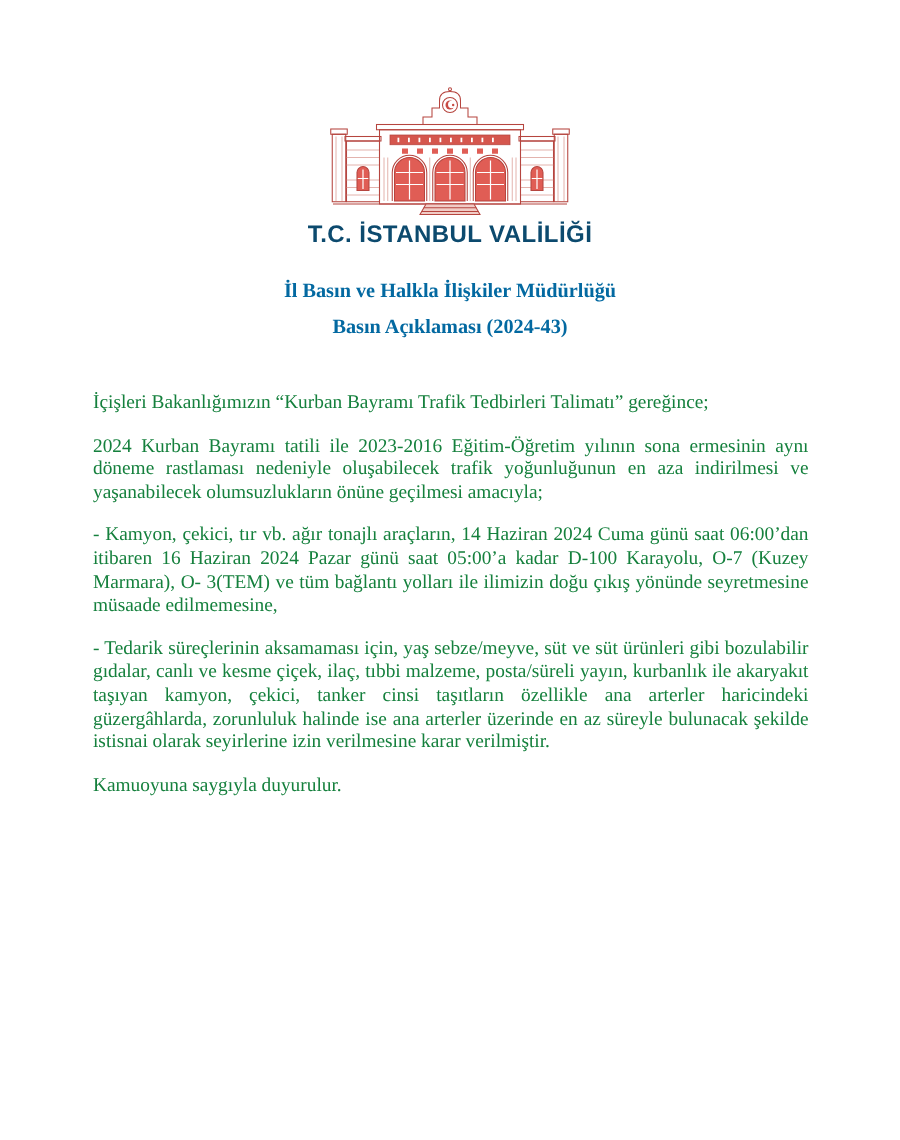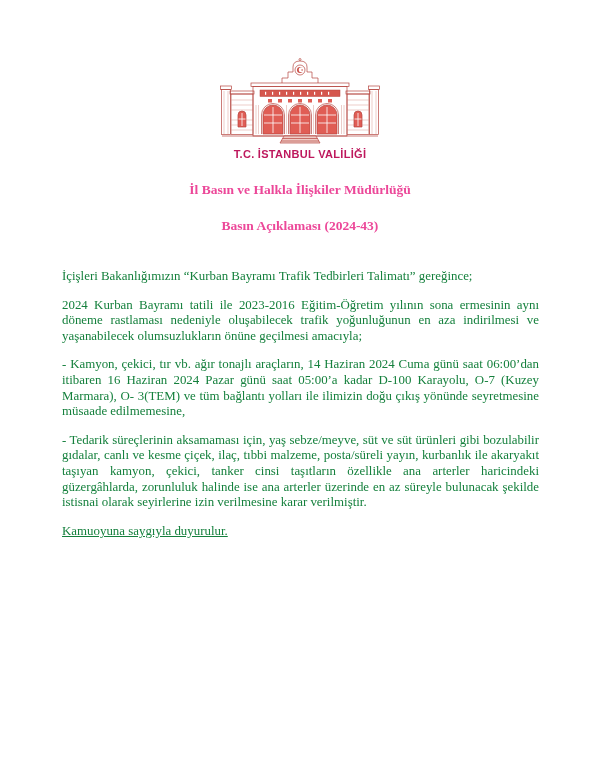--- a/index.html
+++ b/index.html
@@ -12,46 +12,46 @@
   }
   .page { width: 600px; height: 760px; position: relative; }
 
   .masthead { text-align: center; padding-top: 57px; }
   .logo { display: inline-block; }
   .logo svg { display: block; margin: 0 auto; }
   .logo-caption {
     margin-top: 3px;
     font-family: "Liberation Sans", sans-serif;
     font-weight: 700;
-    font-size: 11px;
+    font-size: 16px;
     letter-spacing: 0.3px;
-    color: #be185d;
+    color: #0c4a6e;
     white-space: nowrap;
   }
 
   .head-line {
     font-family: "Liberation Serif", serif;
     font-weight: 700;
-    color: #ec4899;
+    color: #0369a1;
     font-size: 13.5px;
     line-height: 14px;
     margin: 0;
   }
   .head-line.first { margin-top: 21px; }
-  .head-line.second { margin-top: 22px; }
+  .head-line.second { margin-top: 10px; }
 
   .body-text {
     padding: 36px 61px 0 62px;
     font-size: 12.9px;
     line-height: 15.6px;
     text-align: justify;
     color: #15803d;
   }
   .body-text p { margin: 0 0 13px 0; }
-  .body-text p:last-child { margin-bottom: 16px; text-decoration: underline; }
+  .body-text p:last-child { margin-bottom: 16px; }
 
   .b-stroke { stroke: #b6453f; stroke-width: 0.7; fill: none; }
   .b-fillwin { fill: #e05d55; stroke: #b6453f; stroke-width: 0.7; }
   .b-frieze { fill: #d5564d; stroke: #b6453f; stroke-width: 0.5; }
   .b-white { stroke: #ffffff; stroke-width: 0.8; fill: none; }
   .b-light { stroke: #d99a92; stroke-width: 0.5; fill: none; }
   .b-steps { fill: #f0ccc6; stroke: #b6453f; stroke-width: 0.7; }
 </style>
 </head>
 <body>

